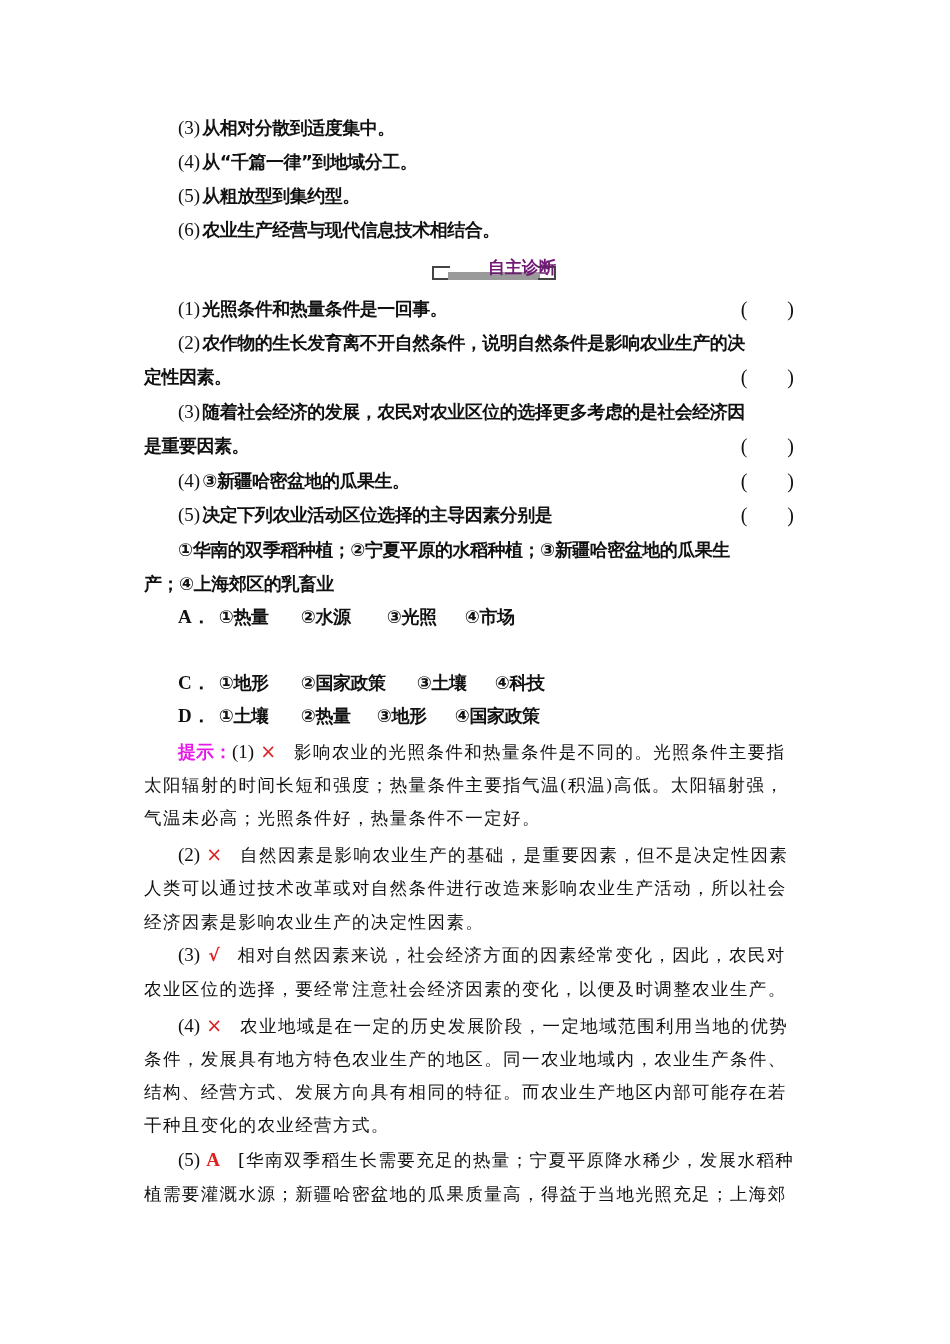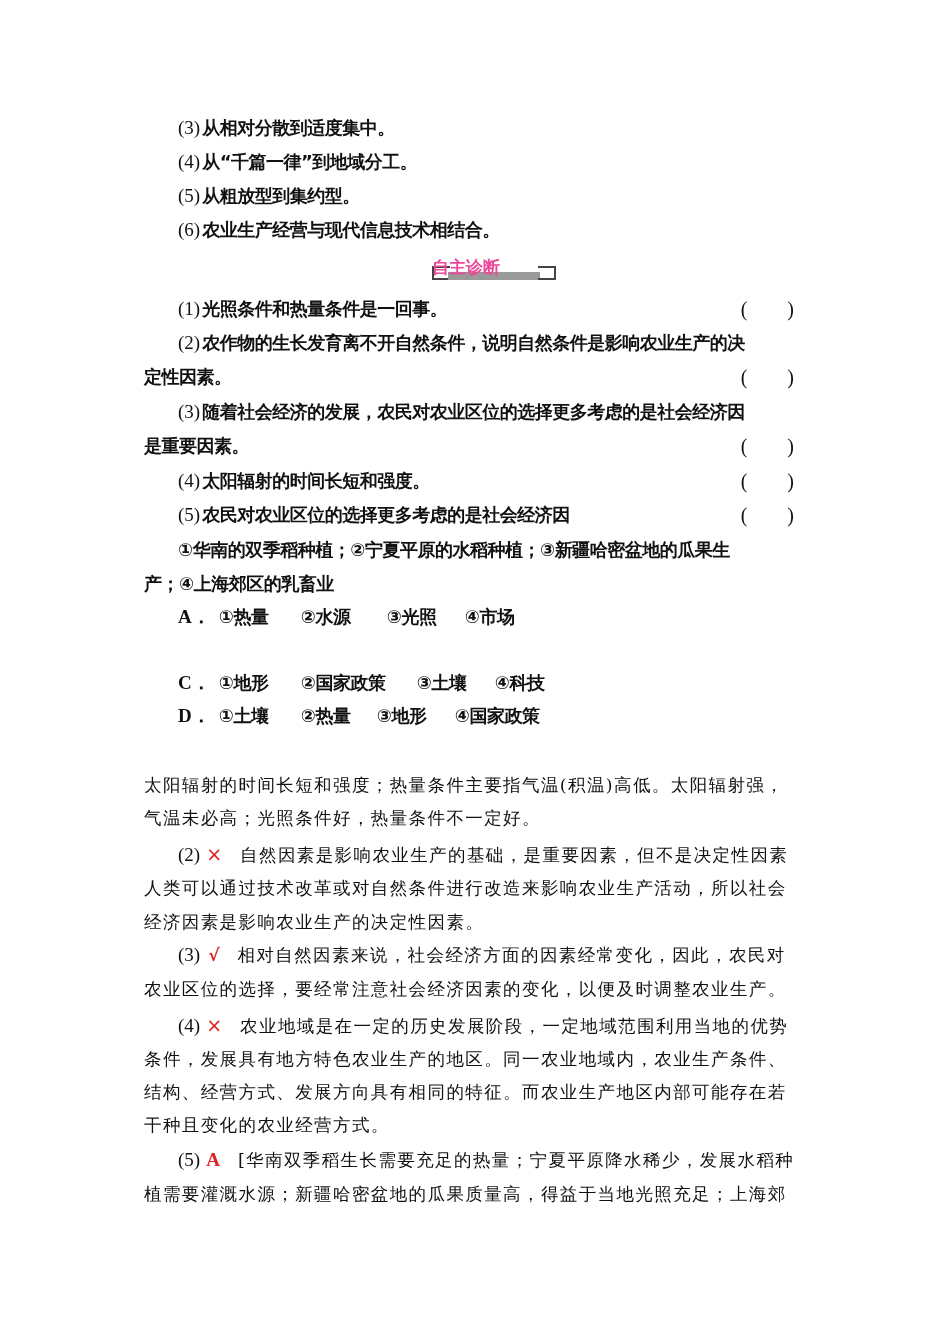--- a/index.html
+++ b/index.html
@@ -31,22 +31,22 @@
   .mark-x { color: #e02020; font-family: "DejaVu Sans", sans-serif; font-size: 19px; margin: 0 18px 0 4px; letter-spacing: 0; }
   .mark-check { color: #e02020; font-family: "DejaVu Sans", sans-serif; font-size: 17px; font-weight: bold; margin: 0 18px 0 6px; letter-spacing: 0; }
   .mark-a { color: #e02020; font-family: "Liberation Serif", serif; font-weight: bold; font-size: 19px; margin: 0 18px 0 4px; letter-spacing: 0; }
   .section-title {
     position: absolute; left: 432px; top: 258px; width: 124px; height: 24px;
   }
   .st-bracket-l { position: absolute; left: 0; top: 8px; width: 16px; height: 10px; border: 2px solid #444; border-right: none; }
   .st-bracket-r { position: absolute; right: 0; top: 8px; width: 16px; height: 10px; border: 2px solid #444; border-left: none; }
   .st-bar { position: absolute; left: 16px; right: 16px; top: 14px; height: 8px; background: #9a9a9a; }
   .st-text {
-    position: absolute; left: 0; right: 0; top: -2px; text-align: left;
-    font-family: "DejaVu Sans", sans-serif; font-weight: bold; font-size: 17px; color: #ec4899;
+    position: absolute; left: 0; right: 0; top: -2px; text-align: right;
+    font-family: "DejaVu Sans", sans-serif; font-weight: bold; font-size: 17px; color: #701a75;
   }
 </style>
 </head>
 <body>
 
 <div class="page">
 
   <div class="line bold indent" style="top:111px">
     <span class="num">(3)</span><span>从相对分散到适度集中。</span>
   </div>
@@ -82,45 +82,48 @@
 
   <div class="line bold indent" style="top:395px">
     <span class="num">(3)</span><span>随着社会经济的发展，农民对农业区位的选择更多考虑的是社会经济因</span>
   </div>
   <div class="line bold" style="top:429px">
     <span>是重要因素。</span>
     <span class="paren">(　　)</span>
   </div>
 
   <div class="line bold indent" style="top:464px">
-    <span class="num">(4)</span><span>太阳辐射的时间长短和强度。</span>
+    <span class="num">(4)</span><span>③新疆哈密盆地的瓜果生。</span>
     <span class="paren">(　　)</span>
   </div>
 
   <div class="line bold indent" style="top:498px">
-    <span class="num">(5)</span><span>农民对农业区位的选择更多考虑的是社会经济因</span>
+    <span class="num">(5)</span><span>决定下列农业活动区位选择的主导因素分别是</span>
     <span class="paren">(　　)</span>
   </div>
   <div class="line bold indent" style="top:533px">
     <span>①华南的双季稻种植；②宁夏平原的水稻种植；③新疆哈密盆地的瓜果生</span>
   </div>
   <div class="line bold" style="top:567px">
     <span>产；④上海郊区的乳畜业</span>
   </div>
 
   <div class="line bold indent" style="top:600px">
     <span class="opt-letter">A．</span><span class="opt-item" style="width:62px">①热量</span><span class="opt-item" style="width:66px">②水源</span><span class="opt-item" style="width:58px">③光照</span><span class="opt-item">④市场</span>
   </div>
   <div class="line bold indent" style="top:666px">
     <span class="opt-letter">C．</span><span class="opt-item" style="width:62px">①地形</span><span class="opt-item" style="width:96px">②国家政策</span><span class="opt-item" style="width:58px">③土壤</span><span class="opt-item">④科技</span>
   </div>
   <div class="line bold indent" style="top:699px">
     <span class="opt-letter">D．</span><span class="opt-item" style="width:62px">①土壤</span><span class="opt-item" style="width:56px">②热量</span><span class="opt-item" style="width:58px">③地形</span><span class="opt-item">④国家政策</span>
   </div>
 
+  <div class="line serif indent" style="top:734px">
+    <span class="hint-label">提示：</span><span class="num">(1)</span><span class="mark-x">×</span><span>影响农业的光照条件和热量条件是不同的。光照条件主要指</span>
+  </div>
   <div class="line serif" style="top:768px"><span>太阳辐射的时间长短和强度；热量条件主要指气温(积温)高低。太阳辐射强，</span></div>
   <div class="line serif" style="top:801px"><span>气温未必高；光照条件好，热量条件不一定好。</span></div>
 
   <div class="line serif indent" style="top:837px">
     <span class="num">(2)</span><span class="mark-x">×</span><span>自然因素是影响农业生产的基础，是重要因素，但不是决定性因素</span>
   </div>
   <div class="line serif" style="top:871px"><span>人类可以通过技术改革或对自然条件进行改造来影响农业生产活动，所以社会</span></div>
   <div class="line serif" style="top:905px"><span>经济因素是影响农业生产的决定性因素。</span></div>
 
   <div class="line serif indent" style="top:938px">

